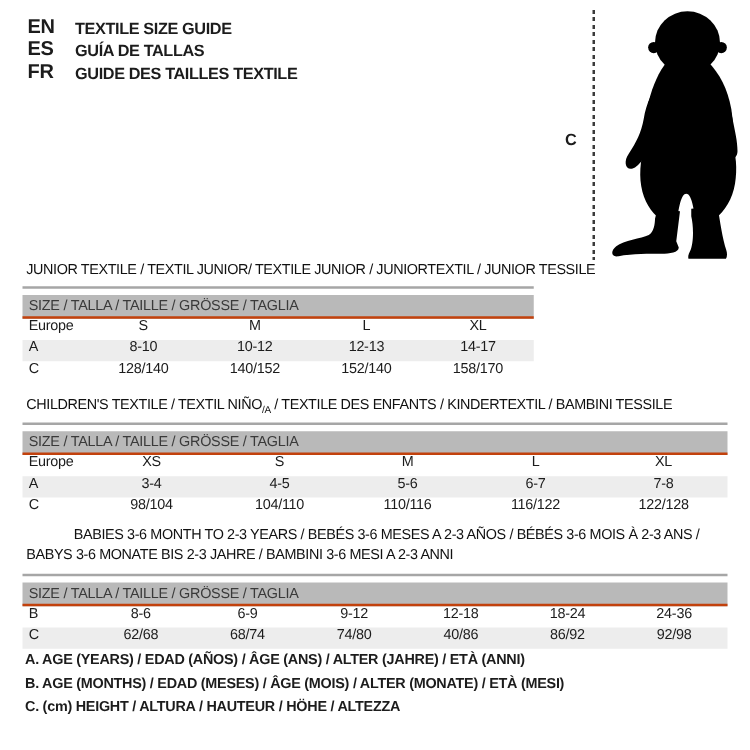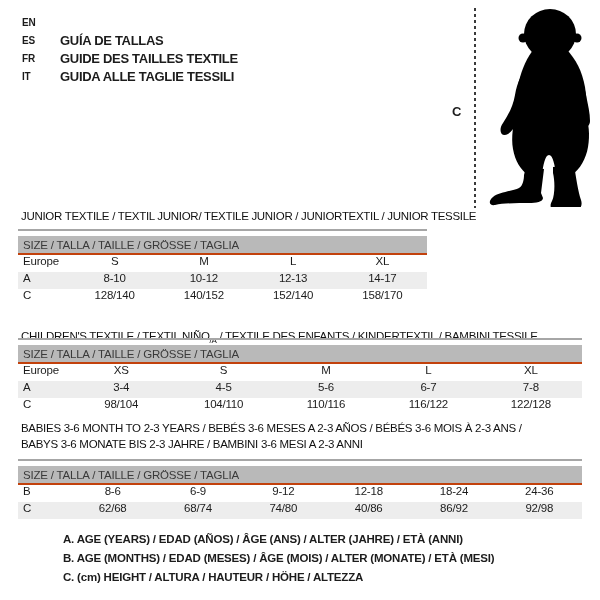--- a/index.html
+++ b/index.html
@@ -4,21 +4,21 @@
 <style>
   html,body{margin:0;padding:0;}
   body{
     width:600px;height:600px;background:#ffffff;position:relative;overflow:hidden;
     font-family:"Liberation Sans","DejaVu Sans",sans-serif;color:#1c1c1c;
     -webkit-font-smoothing:antialiased;
   }
   
   .lang-block{position:absolute;left:22px;top:13px;}
   .lang-row{display:flex;height:18px;align-items:center;}
-  .lang-code{width:38px;font-size:10px;font-weight:bold;letter-spacing:-0.2px;}
+  .lang-code{width:38px;font-size:16px;font-weight:bold;letter-spacing:-0.2px;}
   .lang-label{font-size:13px;font-weight:bold;letter-spacing:-0.3px;white-space:nowrap;}
   
   .measure-line{
     position:absolute;left:474px;top:8px;width:2px;height:200px;
     background:repeating-linear-gradient(to bottom,#3a3a3a 0 3px,transparent 3px 6px);
   }
   .measure-label{position:absolute;left:452px;top:104px;font-size:13px;font-weight:bold;}
   .baby-svg{position:absolute;left:486px;top:7px;}
   
   .section-title{
@@ -31,41 +31,38 @@
   .tbl-bar{
     margin-top:5px;height:19px;background:#b9b9b9;border-bottom:2px solid #c2410c;
     display:flex;align-items:center;padding-left:5px;box-sizing:border-box;
     font-size:11.5px;color:#3a3a3a;letter-spacing:-0.2px;
   }
   .tbl-row{display:flex;height:17px;font-size:11.5px;letter-spacing:-0.2px;}
   .tbl-row.shaded{background:#ededed;}
   .cell0{width:52px;padding-left:5px;box-sizing:border-box;text-align:left;flex:none;}
   .cell{flex:1;text-align:center;}
   
-  .footnotes{position:absolute;left:20px;top:533px;margin-left:43px;}
+  .footnotes{position:absolute;left:20px;top:522px;}
   .footnote{height:19px;font-size:11.5px;font-weight:bold;letter-spacing:-0.2px;white-space:nowrap;}
 </style>
 </head>
 <body>
 
 <div class="lang-block">
   <div class="lang-row">
     <span class="lang-code">EN</span>
+    <span class="lang-label">TEXTILE SIZE GUIDE</span>
   </div>
   <div class="lang-row">
     <span class="lang-code">ES</span>
     <span class="lang-label">GUÍA DE TALLAS</span>
   </div>
   <div class="lang-row">
     <span class="lang-code">FR</span>
     <span class="lang-label">GUIDE DES TAILLES TEXTILE</span>
-  </div>
-  <div class="lang-row">
-    <span class="lang-code">IT</span>
-    <span class="lang-label">GUIDA ALLE TAGLIE TESSILI</span>
   </div>
 </div>
 
 <div class="measure-line"></div>
 <div class="measure-label">C</div>
 <svg class="baby-svg" width="112" height="200" viewBox="0 0 112 200" aria-hidden="true">
   <g fill="#000000">
     <ellipse cx="64" cy="27" rx="26" ry="25"></ellipse>
     <circle cx="37" cy="31" r="4.5"></circle>
     <circle cx="91" cy="31" r="4.5"></circle>
@@ -98,21 +95,21 @@
   </div>
   <div class="tbl-row">
     <span class="cell0">C</span>
     <span class="cell">128/140</span>
     <span class="cell">140/152</span>
     <span class="cell">152/140</span>
     <span class="cell">158/170</span>
   </div>
 </div>
 
-<div class="section-title" style="top:318px;margin-top:12px;">
+<div class="section-title" style="top:318px;">
   <span>CHILDREN'S TEXTILE / TEXTIL NIÑO</span><sub>/A</sub><span> / TEXTILE DES ENFANTS / KINDERTEXTIL / BAMBINI TESSILE</span>
 </div>
 <div class="tbl" style="top:338px;width:564px;">
   <div class="tbl-rule"></div>
   <div class="tbl-bar">SIZE / TALLA / TAILLE / GRÖSSE / TAGLIA</div>
   <div class="tbl-row">
     <span class="cell0">Europe</span>
     <span class="cell">XS</span>
     <span class="cell">S</span>
     <span class="cell">M</span>
@@ -130,21 +127,21 @@
   <div class="tbl-row">
     <span class="cell0">C</span>
     <span class="cell">98/104</span>
     <span class="cell">104/110</span>
     <span class="cell">110/116</span>
     <span class="cell">116/122</span>
     <span class="cell">122/128</span>
   </div>
 </div>
 
-<div class="section-title" style="top:422px;">BABIES 3-6 MONTH TO 2-3 YEARS / BEBÉS 3-6 MESES A 2-3 AÑOS / BÉBÉS 3-6 MOIS À 2-3 ANS /</div>
+<div class="section-title" style="top:422px;margin-left:38px;">BABIES 3-6 MONTH TO 2-3 YEARS / BEBÉS 3-6 MESES A 2-3 AÑOS / BÉBÉS 3-6 MOIS À 2-3 ANS /</div>
 <div class="section-title" style="top:438px;">BABYS 3-6 MONATE BIS 2-3 JAHRE / BAMBINI 3-6 MESI A 2-3 ANNI</div>
 <div class="tbl" style="top:459px;width:564px;">
   <div class="tbl-rule"></div>
   <div class="tbl-bar">SIZE / TALLA / TAILLE / GRÖSSE / TAGLIA</div>
   <div class="tbl-row">
     <span class="cell0">B</span>
     <span class="cell">8-6</span>
     <span class="cell">6-9</span>
     <span class="cell">9-12</span>
     <span class="cell">12-18</span>

